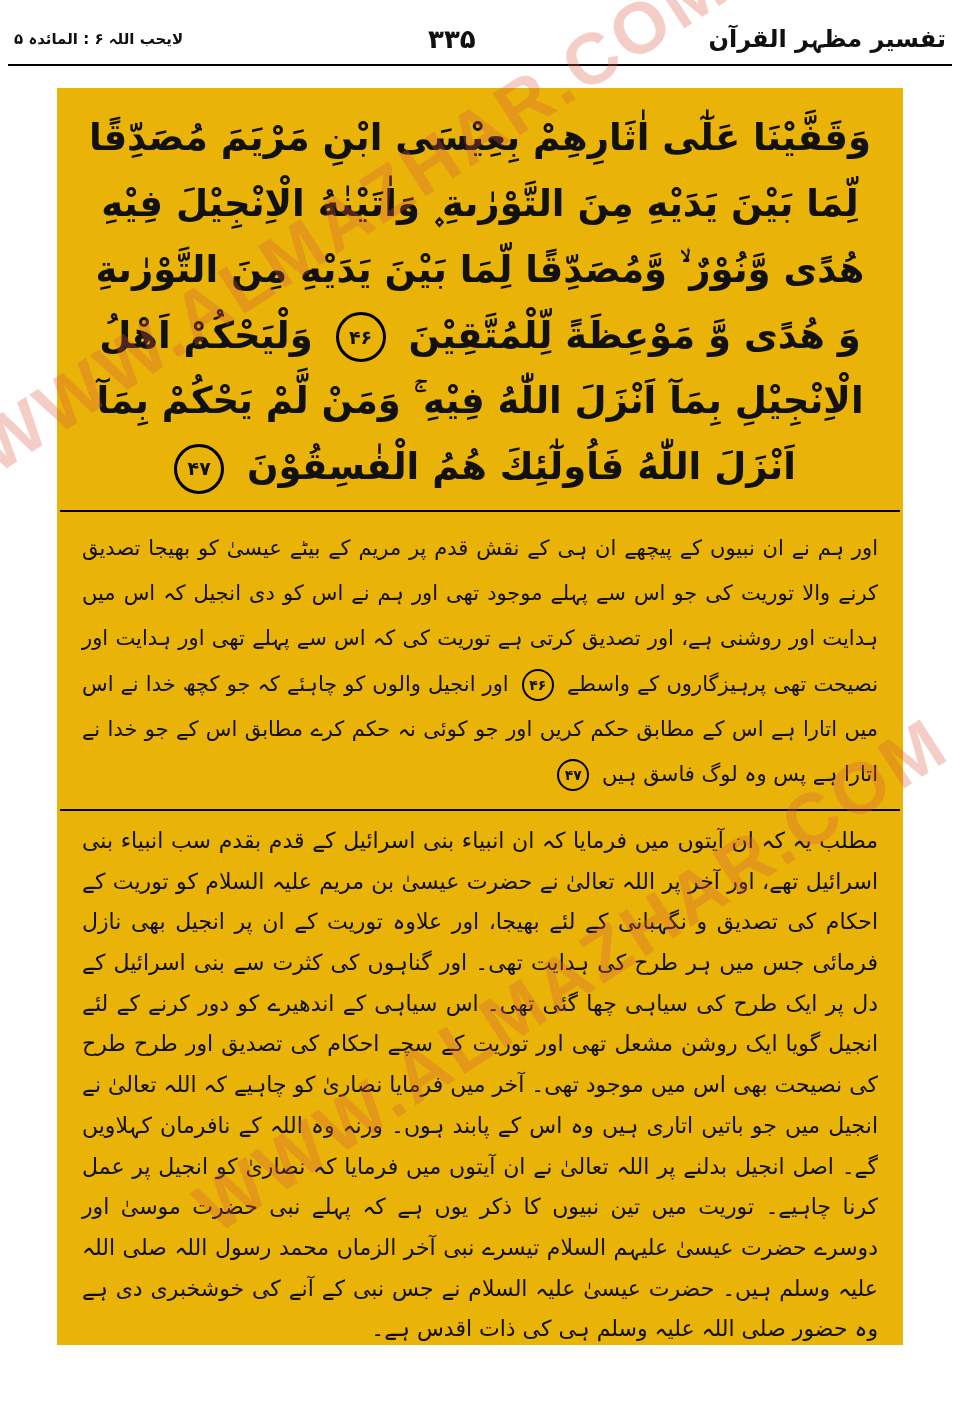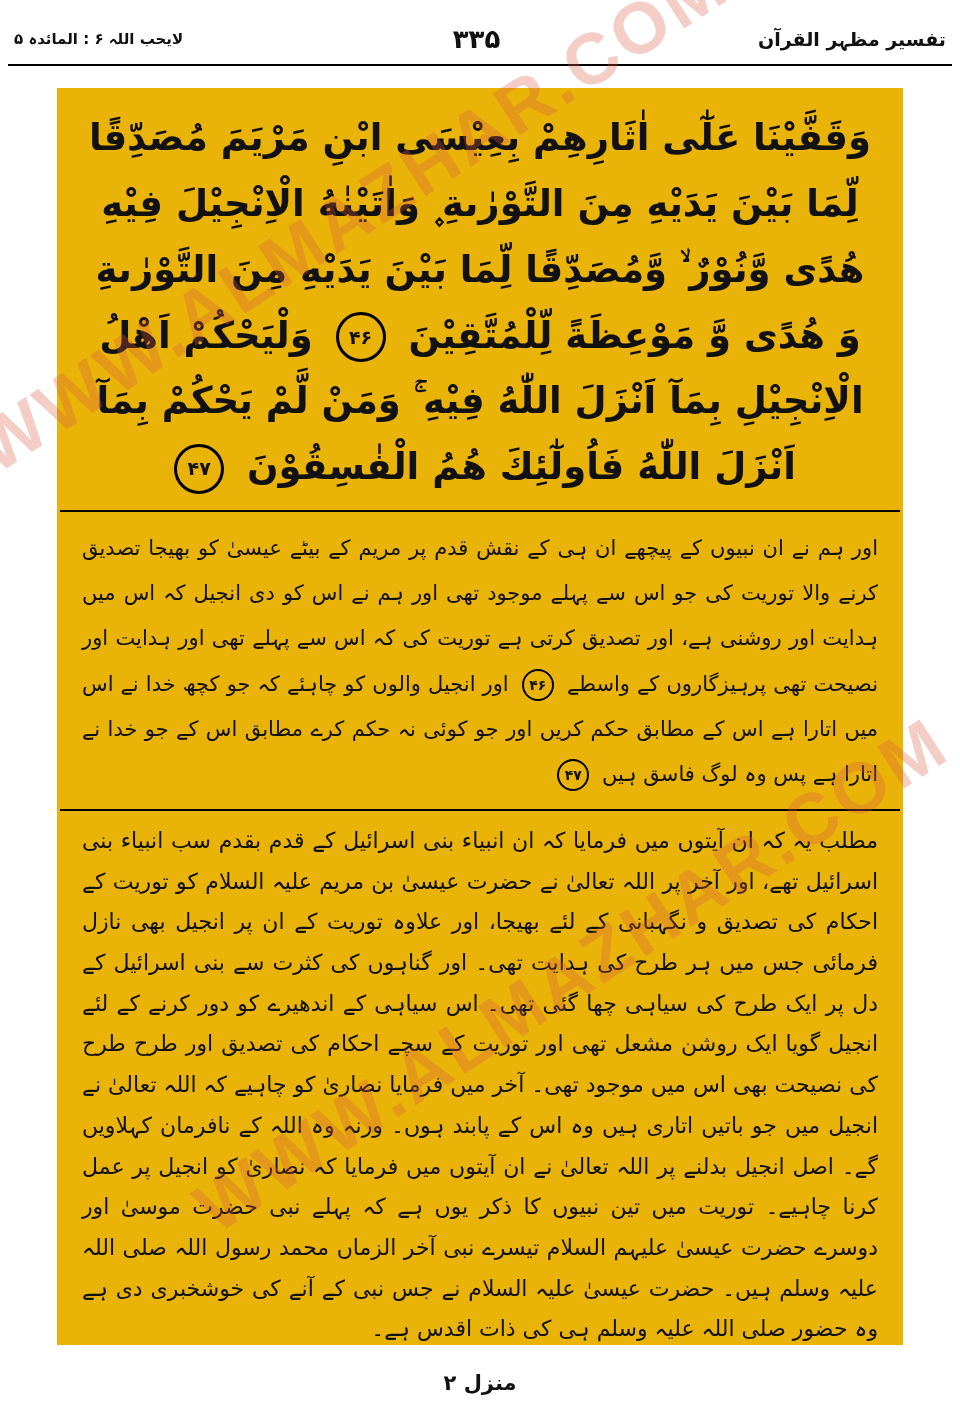--- a/index.html
+++ b/index.html
@@ -24,21 +24,21 @@
     top: 18px;
     right: 14px;
     left: 14px;
     height: 42px;
     display: flex;
     align-items: center;
     justify-content: space-between;
     direction: rtl;
   }
   .header-title {
-    font-size: 19px;
+    font-size: 24px;
     font-weight: bold;
   }
   .header-pagenum {
     font-size: 26px;
     font-weight: bold;
     letter-spacing: 2px;
     margin-left: 12px;
   }
   .header-surah {
     font-size: 15px;
@@ -199,15 +199,14 @@
     </div>
 
     <div class="divider"></div>
 
     <div class="commentary-section">
       <div class="commentary-body">مطلب یہ کہ ان آیتوں میں فرمایا کہ ان انبیاء بنی اسرائیل کے قدم بقدم سب انبیاء بنی اسرائیل تھے، اور آخر پر اللہ تعالیٰ نے حضرت عیسیٰ بن مریم علیہ السلام کو توریت کے احکام کی تصدیق و نگہبانی کے لئے بھیجا، اور علاوہ توریت کے ان پر انجیل بھی نازل فرمائی جس میں ہر طرح کی ہدایت تھی۔ اور گناہوں کی کثرت سے بنی اسرائیل کے دل پر ایک طرح کی سیاہی چھا گئی تھی۔ اس سیاہی کے اندھیرے کو دور کرنے کے لئے انجیل گویا ایک روشن مشعل تھی اور توریت کے سچے احکام کی تصدیق اور طرح طرح کی نصیحت بھی اس میں موجود تھی۔ آخر میں فرمایا نصاریٰ کو چاہیے کہ اللہ تعالیٰ نے انجیل میں جو باتیں اتاری ہیں وہ اس کے پابند ہوں۔ ورنہ وہ اللہ کے نافرمان کہلاویں گے۔ اصل انجیل بدلنے پر اللہ تعالیٰ نے ان آیتوں میں فرمایا کہ نصاریٰ کو انجیل پر عمل کرنا چاہیے۔ توریت میں تین نبیوں کا ذکر یوں ہے کہ پہلے نبی حضرت موسیٰ اور دوسرے حضرت عیسیٰ علیہم السلام تیسرے نبی آخر الزماں محمد رسول اللہ صلی اللہ علیہ وسلم ہیں۔ حضرت عیسیٰ علیہ السلام نے جس نبی کے آنے کی خوشخبری دی ہے وہ حضور صلی اللہ علیہ وسلم ہی کی ذات اقدس ہے۔</div>
     </div>
 
   </div>
 
-  <div class="page-footer">منزل ۲</div>
 
 </div>
 
 </body></html>

